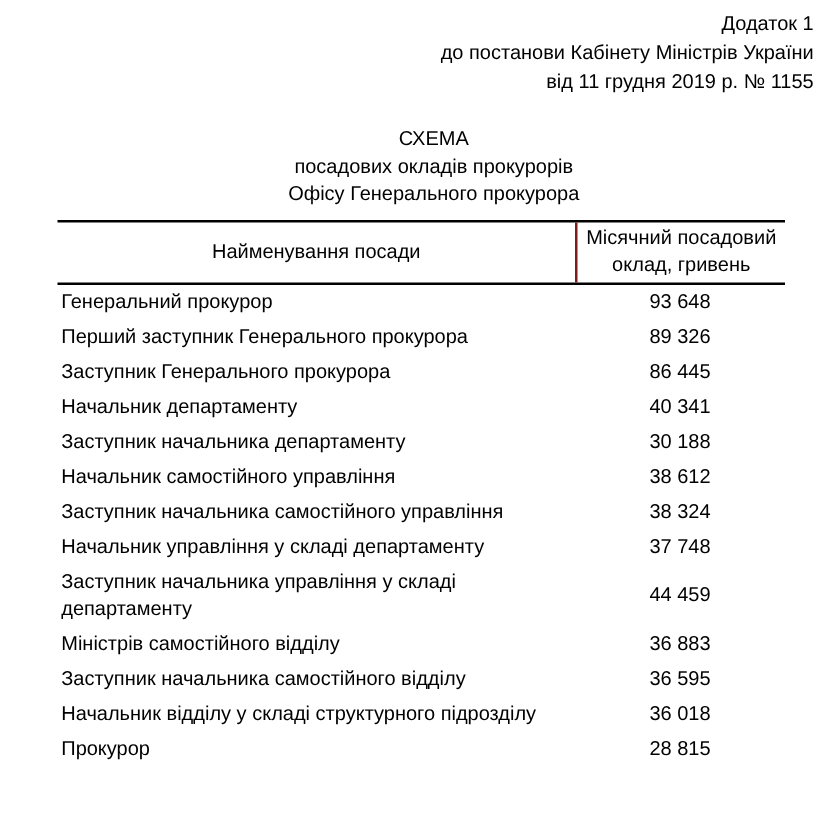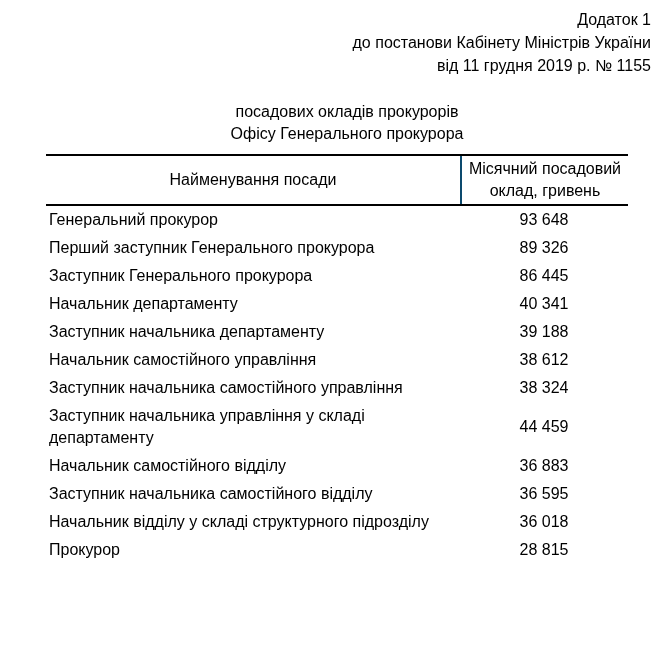--- a/index.html
+++ b/index.html
@@ -43,21 +43,21 @@
     display: flex;
     align-items: center;
     justify-content: center;
     text-align: center;
     line-height: 22px;
     white-space: pre-line;
   }
   .th-position { width: 414px; }
   .th-salary {
     width: 168px;
-    border-left: 2px solid #0c4a6e;
+    border-left: 2px solid #7f1d1d;
     min-height: 47px;
     padding: 2px 4px;
   }
   .row {
     display: flex;
     align-items: center;
     padding: 3px 0;
     line-height: 22px;
   }
   .cell-position {
@@ -75,20 +75,21 @@
 
 <div class="page">
 
   <div class="appendix">
     <div>Додаток 1</div>
     <div>до постанови Кабінету Міністрів України</div>
     <div>від 11 грудня 2019 р. № 1155</div>
   </div>
 
   <div class="doc-title">
+    <div>СХЕМА</div>
     <div>посадових окладів прокурорів</div>
     <div>Офісу Генерального прокурора</div>
   </div>
 
   <div class="salary-table">
     <div class="thead">
       <div class="th th-position">Найменування посади</div>
       <div class="th th-salary">Місячний посадовий
 оклад, гривень</div>
     </div>
@@ -109,42 +110,46 @@
           <div class="cell-salary">86 445</div>
         </div>
 
         <div class="row">
           <div class="cell-position">Начальник департаменту</div>
           <div class="cell-salary">40 341</div>
         </div>
 
         <div class="row">
           <div class="cell-position">Заступник начальника департаменту</div>
-          <div class="cell-salary">39 188</div>
+          <div class="cell-salary">30 188</div>
         </div>
 
         <div class="row">
           <div class="cell-position">Начальник самостійного управління</div>
           <div class="cell-salary">38 612</div>
         </div>
 
         <div class="row">
           <div class="cell-position">Заступник начальника самостійного управління</div>
           <div class="cell-salary">38 324</div>
         </div>
 
+        <div class="row">
+          <div class="cell-position">Начальник управління у складі департаменту</div>
+          <div class="cell-salary">37 748</div>
+        </div>
 
         <div class="row">
           <div class="cell-position">Заступник начальника управління у складі
 департаменту</div>
           <div class="cell-salary">44 459</div>
         </div>
 
         <div class="row">
-          <div class="cell-position">Начальник самостійного відділу</div>
+          <div class="cell-position">Міністрів самостійного відділу</div>
           <div class="cell-salary">36 883</div>
         </div>
 
         <div class="row">
           <div class="cell-position">Заступник начальника самостійного відділу</div>
           <div class="cell-salary">36 595</div>
         </div>
 
         <div class="row">
           <div class="cell-position">Начальник відділу у складі структурного підрозділу</div>

